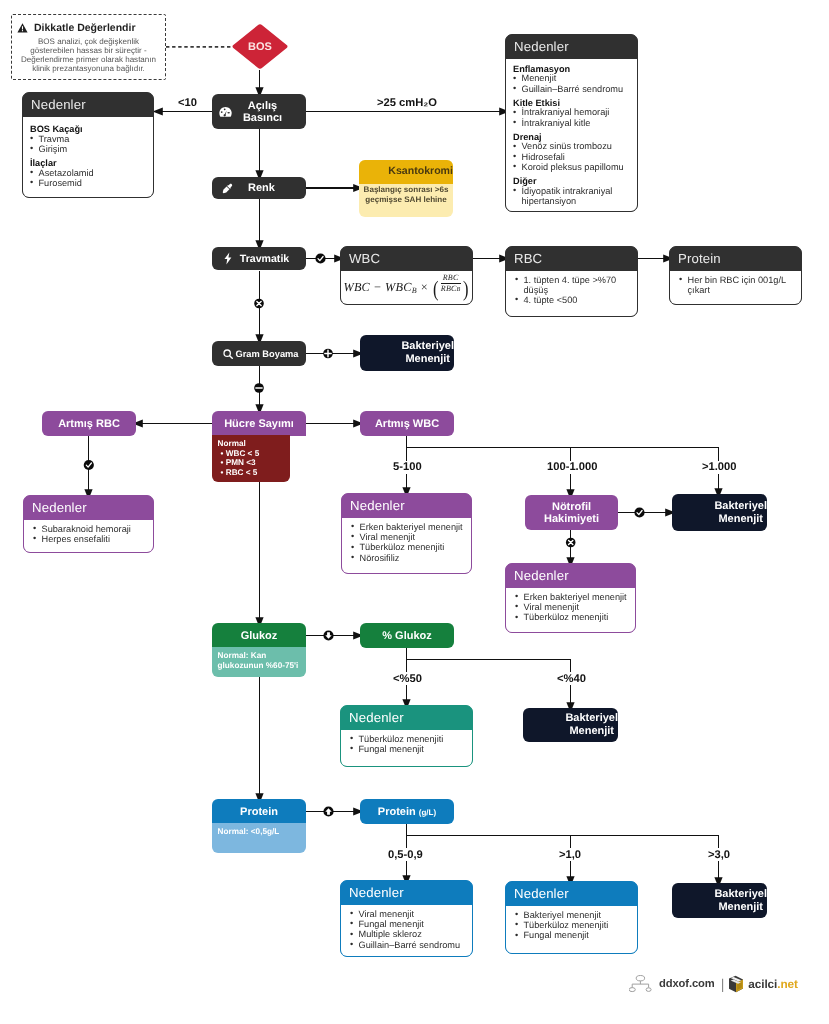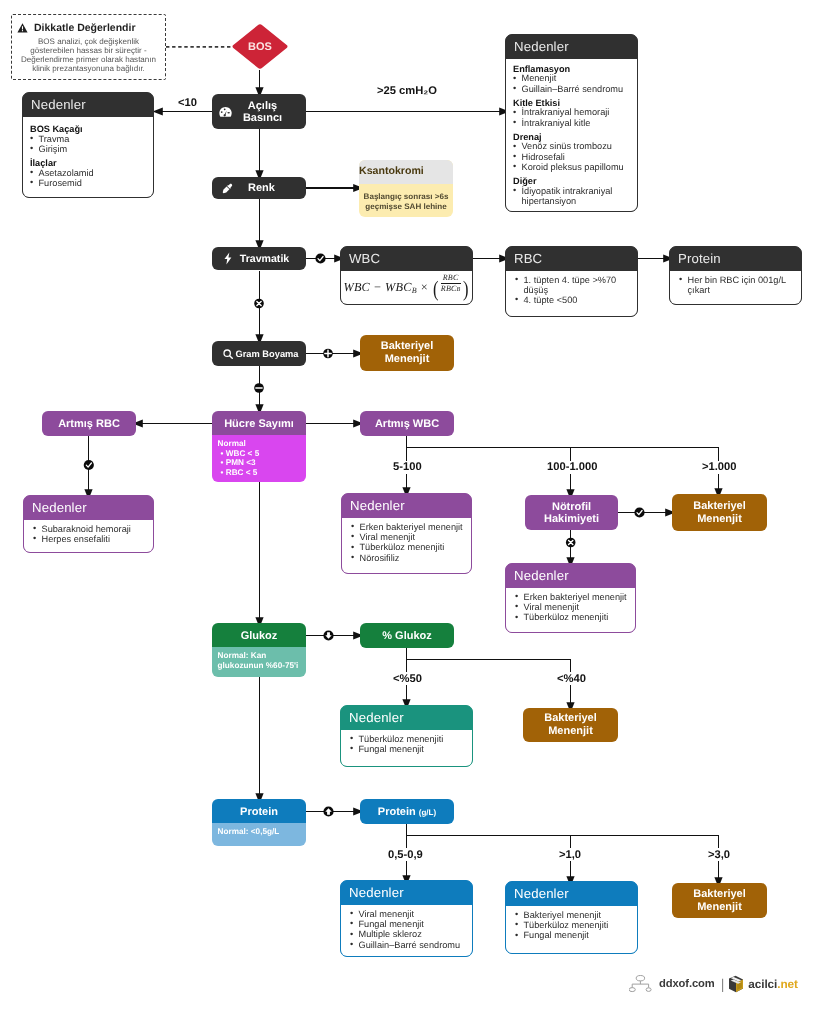--- a/index.html
+++ b/index.html
@@ -34,21 +34,21 @@
 
   
   .pill{position:absolute;box-sizing:border-box;border-radius:6px;display:flex;
         align-items:center;justify-content:center;text-align:center;}
   .pill .lbl{font-weight:bold;}
 
   .step{background:#303030;color:#fff;font-size:11px;}
   .stepp{background:#8d4b9c;color:#fff;font-size:11px;}
   .stept{background:#15803d;color:#fff;font-size:11px;}
   .stepb{background:#0e7cbd;color:#fff;font-size:11px;}
-  .red{background:#a16207;color:#fff;font-size:11px;line-height:13px;}
+  .red{background:#0f172a;color:#fff;font-size:11px;line-height:13px;justify-content:flex-end;}
 
   .ico{display:inline-flex;align-items:center;justify-content:center;flex:0 0 auto;}
 
   
   .sub{position:absolute;box-sizing:border-box;border-bottom-left-radius:6px;border-bottom-right-radius:6px;
        font-size:8.2px;font-weight:bold;color:#fff;line-height:9.5px;padding:4.2px 0 0 5.6px;}
 
   .elabel{position:absolute;font-size:11.2px;font-weight:bold;color:#141414;white-space:nowrap;background:#fff;padding:1.5px 2px;line-height:10px;}
 
   
@@ -57,21 +57,21 @@
   .warn .wt{font-size:10.5px;font-weight:bold;color:#1f1f1f;}
   .warn .wb{font-size:8.05px;color:#555;line-height:9.3px;}
 
   
   .diamond{position:absolute;}
   .diamond .dlabel{position:absolute;left:0;top:0;width:100%;height:100%;display:flex;
       align-items:center;justify-content:center;color:#fbe3e3;font-size:11px;font-weight:bold;}
 
   
   .ksa{position:absolute;box-sizing:border-box;border-radius:6px;overflow:hidden;background:#fcecb0;}
-  .ksa .hd{background:#e5e5e5;color:#4a3a10;font-weight:bold;font-size:10.6px;text-align:left;}
+  .ksa .hd{background:#eab308;color:#4a3a10;font-weight:bold;font-size:10.6px;text-align:right;}
   .ksa .bd{color:#514a32;font-size:8.05px;font-weight:bold;text-align:center;line-height:10.6px;}
 
   
   .footer{position:absolute;display:flex;align-items:center;}
   .footer .fname{font-weight:bold;color:#3a3a3a;letter-spacing:-.1px;}
   .footer .sep{color:#888;font-size:14px;font-weight:400;margin:0 4px 0 6px;}
 
   .formula{font-family:"Liberation Serif",serif;font-style:italic;font-size:12.3px;color:#1a1a1a;letter-spacing:.2px;}
   .formula .sub2{font-size:8px;vertical-align:-2px;font-style:italic;}
   .frac{display:inline-block;vertical-align:-0.5px;text-align:center;font-size:8.0px;line-height:1.25;margin:0 1.5px;}
@@ -269,35 +269,35 @@
       <li>Koroid pleksus papillomu</li>
     </ul>
     <div class="grp">Diğer</div>
     <ul>
       <li>İdiyopatik intrakraniyal hipertansiyon</li>
     </ul>
   </div>
 </div>
 
 <div class="elabel" style="left:176px;top:96px;">&lt;10</div>
-<div class="elabel" style="left:375px;top:84px;font-size:11.2px;">&gt;25 cmH₂O</div>
+<div class="elabel" style="left:375px;top:96px;font-size:11.2px;">&gt;25 cmH₂O</div>
 
 <div class="pill step" style="left:212px;top:177px;width:94px;height:22px;">
   <span class="ico" style="position:absolute;left:10px;top:5.5px;">
     <svg width="11" height="11" viewBox="0 0 13 13">
       <path d="M11.5,1.4 C10.8,0.7 9.8,0.7 9.1,1.4 L7.6,2.9 L7.1,2.4 L6.1,3.4 L9.5,6.8 L10.5,5.8 L10,5.3 L11.5,3.8 C12.2,3.1 12.2,2.1 11.5,1.4 Z" fill="#fff"></path>
       <path d="M5.4,4.1 L1.6,7.9 L0.9,11.0 C0.8,11.6 1.3,12.1 1.9,12.0 L5.0,11.3 L8.8,7.5 Z" fill="#fff"></path>
     </svg>
   </span>
   <span class="lbl" style="margin-left:5px;">Renk</span>
 </div>
 
 <div class="ksa" style="left:359px;top:160px;width:94px;height:57px;">
   <div class="hd" style="height:23.5px;line-height:23.5px;">Ksantokromi</div>
-  <div class="bd" style="padding-top:8px;">
+  <div class="bd" style="padding-top:1px;">
     <div>Başlangıç sonrası &gt;6s</div>
     <div>geçmişse SAH lehine</div>
   </div>
 </div>
 
 <div class="pill step" style="left:212px;top:247px;width:94px;height:23px;">
   <span class="ico" style="position:absolute;left:12px;top:5px;">
     <svg width="8" height="13" viewBox="0 0 9 14">
           <path d="M6.0,0.3 L0.5,7.6 L3.6,7.6 L2.7,13.7 L8.3,5.9 L5.0,5.9 Z" fill="#fff"></path>
         </svg>
@@ -341,21 +341,21 @@
   <span class="lbl" style="margin-left:16px;font-size:9.3px;">Gram Boyama</span>
 </div>
 
 <div class="pill red" style="left:360px;top:335px;width:94px;height:36px;">
   <span class="lbl"><span>Bakteriyel</span><br><span>Menenjit</span></span>
 </div>
 
 <div class="pill stepp" style="left:212px;top:411px;width:94px;height:25px;border-bottom-left-radius:0;border-bottom-right-radius:0;">
   <span class="lbl">Hücre Sayımı</span>
 </div>
-<div class="sub" style="left:212px;top:435px;width:94px;height:47px;background:#d946ef;">
+<div class="sub" style="left:212px;top:435px;width:78px;height:47px;background:#7f1d1d;">
   <div>Normal</div>
   <div style="margin-left:3px;">
     <div>• <span>WBC &lt; 5</span></div>
     <div>• <span>PMN &lt;3</span></div>
     <div>• <span>RBC &lt; 5</span></div>
   </div>
 </div>
 
 <div class="pill stepp" style="left:42px;top:411px;width:94px;height:25px;">
   <span class="lbl">Artmış RBC</span>
@@ -435,21 +435,21 @@
   </div>
 </div>
 
 <div class="pill red" style="left:523px;top:708px;width:95px;height:34px;">
   <span class="lbl"><span>Bakteriyel</span><br><span>Menenjit</span></span>
 </div>
 
 <div class="pill stepb" style="left:212px;top:799px;width:94px;height:25px;border-bottom-left-radius:0;border-bottom-right-radius:0;">
   <span class="lbl">Protein</span>
 </div>
-<div class="sub" style="left:212px;top:823px;width:94px;height:23px;background:#7db7df;">
+<div class="sub" style="left:212px;top:823px;width:94px;height:30px;background:#7db7df;">
   <div>Normal: &lt;0,5g/L</div>
 </div>
 
 <div class="pill stepb" style="left:360px;top:799px;width:94px;height:25px;">
   <span class="lbl"><span>Protein</span> <span style="font-size:8px;font-weight:bold;">(g/L)</span></span>
 </div>
 
 <div class="elabel" style="left:386px;top:848px;">0,5-0,9</div>
 <div class="elabel" style="left:557px;top:848px;">&gt;1,0</div>
 <div class="elabel" style="left:706px;top:848px;">&gt;3,0</div>

